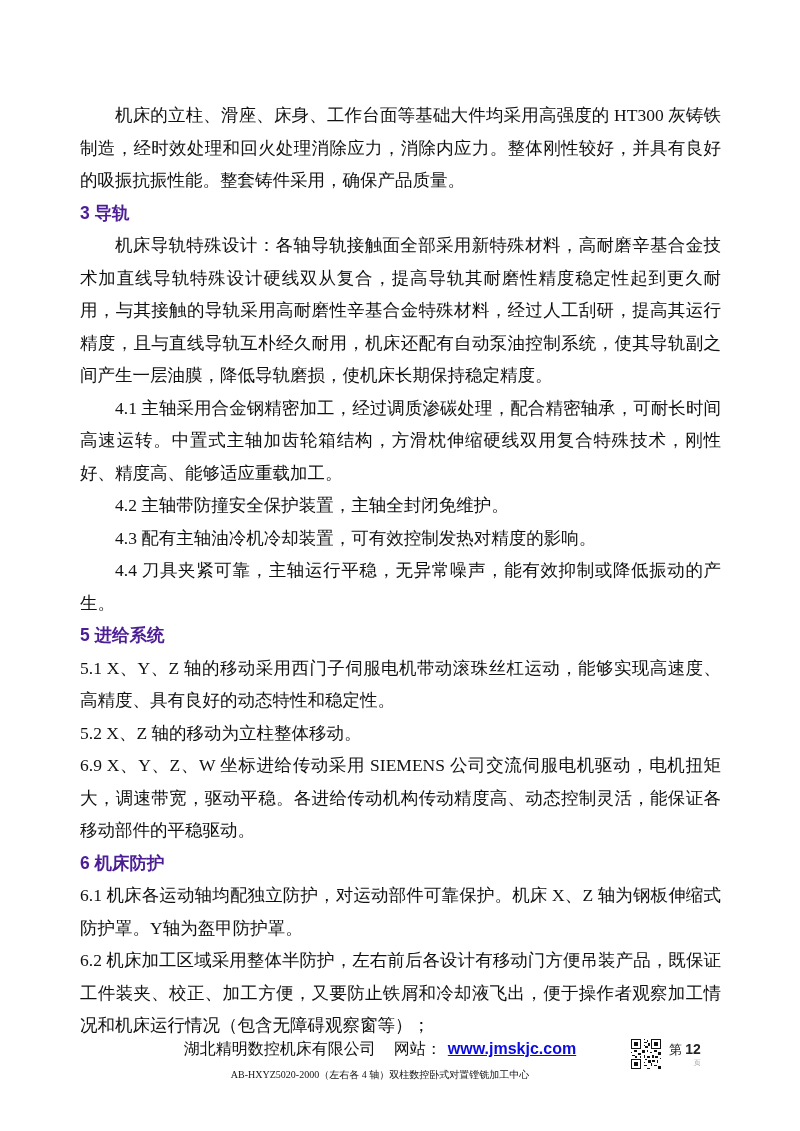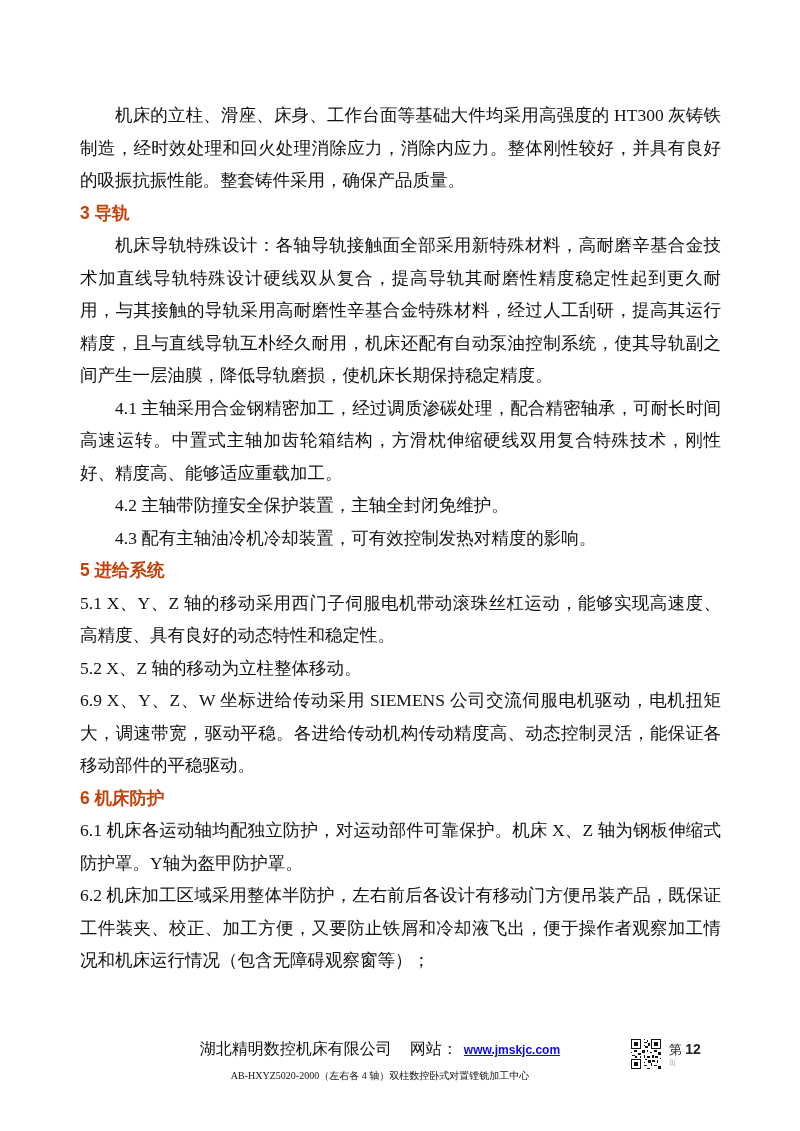--- a/index.html
+++ b/index.html
@@ -17,53 +17,54 @@
   .logo-text{display:flex;flex-direction:column;line-height:1;}
   .logo-cn{font-size:17px;font-weight:bold;color:#1d3a5e;letter-spacing:2px;font-family:"Liberation Sans",sans-serif;}
   .logo-en{font-size:9px;font-weight:bold;color:#1d3a5e;letter-spacing:1.2px;margin-top:3px;font-family:"Liberation Sans",sans-serif;}
   
   .doc-body{
     position:absolute;left:80px;top:99px;width:641px;
     font-size:17.5px;line-height:32.5px;
     text-align:justify;
   }
   .doc-body p,.doc-body h2{margin:0;padding:0;}
-  .doc-body h2{font-size:17.5px;font-weight:bold;text-align:left;font-family:"Liberation Sans","DejaVu Sans",sans-serif;color:#c2410c;}
+  .doc-body h2{font-size:17.5px;font-weight:bold;text-align:left;font-family:"Liberation Sans","DejaVu Sans",sans-serif;color:#4c1d95;}
   .para.indent{text-indent:2em;}
   
   .footer{position:absolute;left:20px;top:1036px;width:720px;text-align:center;line-height:26px;}
   .footer-line1{font-size:16px;color:#111;}
   .footer-company{margin-right:14px;text-align:right;}
   .footer-site-label{margin-right:2px;}
   .footer-link{
     color:#0a0ae6;text-decoration:underline;font-weight:bold;
-    font-family:"Liberation Sans","DejaVu Sans",sans-serif;font-size:12px;
+    font-family:"Liberation Sans","DejaVu Sans",sans-serif;font-size:16px;
     cursor:pointer;
   }
   .footer-line2{font-size:10px;color:#111;}
   .footer-right{position:absolute;left:631px;top:1039px;display:flex;align-items:flex-start;gap:8px;}
   .qr{width:30px;height:30px;display:block;}
-  .pageno{display:flex;flex-direction:column;align-items:flex-start;line-height:1;margin-top:3px;}
+  .pageno{display:flex;flex-direction:column;align-items:flex-end;line-height:1;margin-top:3px;}
   .pageno-main{font-size:13px;color:#222;white-space:nowrap;}
   .pageno-num{font-weight:bold;font-size:14px;font-family:"Liberation Sans",sans-serif;}
   .pageno-sub{font-size:7px;color:#999;margin-top:4px;}
 </style>
 </head>
 <body>
 
 <div class="page">
 
 
   <div class="doc-body">
       <p class="para indent">机床的立柱、滑座、床身、工作台面等基础大件均采用高强度的 HT300 灰铸铁制造，经时效处理和回火处理消除应力，消除内应力。整体刚性较好，并具有良好的吸振抗振性能。整套铸件采用，确保产品质量。</p>
       <h2 class="heading">3 导轨</h2>
       <p class="para indent">机床导轨特殊设计：各轴导轨接触面全部采用新特殊材料，高耐磨辛基合金技术加直线导轨特殊设计硬线双从复合，提高导轨其耐磨性精度稳定性起到更久耐用，与其接触的导轨采用高耐磨性辛基合金特殊材料，经过人工刮研，提高其运行精度，且与直线导轨互朴经久耐用，机床还配有自动泵油控制系统，使其导轨副之间产生一层油膜，降低导轨磨损，使机床长期保持稳定精度。</p>
       <p class="para indent">4.1 主轴采用合金钢精密加工，经过调质渗碳处理，配合精密轴承，可耐长时间高速运转。中置式主轴加齿轮箱结构，方滑枕伸缩硬线双用复合特殊技术，刚性好、精度高、能够适应重载加工。</p>
       <p class="para indent">4.2 主轴带防撞安全保护装置，主轴全封闭免维护。</p>
       <p class="para indent">4.3 配有主轴油冷机冷却装置，可有效控制发热对精度的影响。</p>
+      <p class="para indent">4.4 刀具夹紧可靠，主轴运行平稳，无异常噪声，能有效抑制或降低振动的产生。</p>
       <h2 class="heading">5 进给系统</h2>
       <p class="para">5.1 X、Y、Z 轴的移动采用西门子伺服电机带动滚珠丝杠运动，能够实现高速度、高精度、具有良好的动态特性和稳定性。</p>
       <p class="para">5.2 X、Z 轴的移动为立柱整体移动。</p>
       <p class="para">6.9 X、Y、Z、W 坐标进给传动采用 SIEMENS 公司交流伺服电机驱动，电机扭矩大，调速带宽，驱动平稳。各进给传动机构传动精度高、动态控制灵活，能保证各移动部件的平稳驱动。</p>
       <h2 class="heading">6 机床防护</h2>
       <p class="para">6.1 机床各运动轴均配独立防护，对运动部件可靠保护。机床 X、Z 轴为钢板伸缩式防护罩。Y轴为盔甲防护罩。</p>
       <p class="para">6.2 机床加工区域采用整体半防护，左右前后各设计有移动门方便吊装产品，既保证工件装夹、校正、加工方便，又要防止铁屑和冷却液飞出，便于操作者观察加工情况和机床运行情况（包含无障碍观察窗等）；</p>
     </div>
 
   <div class="footer">

